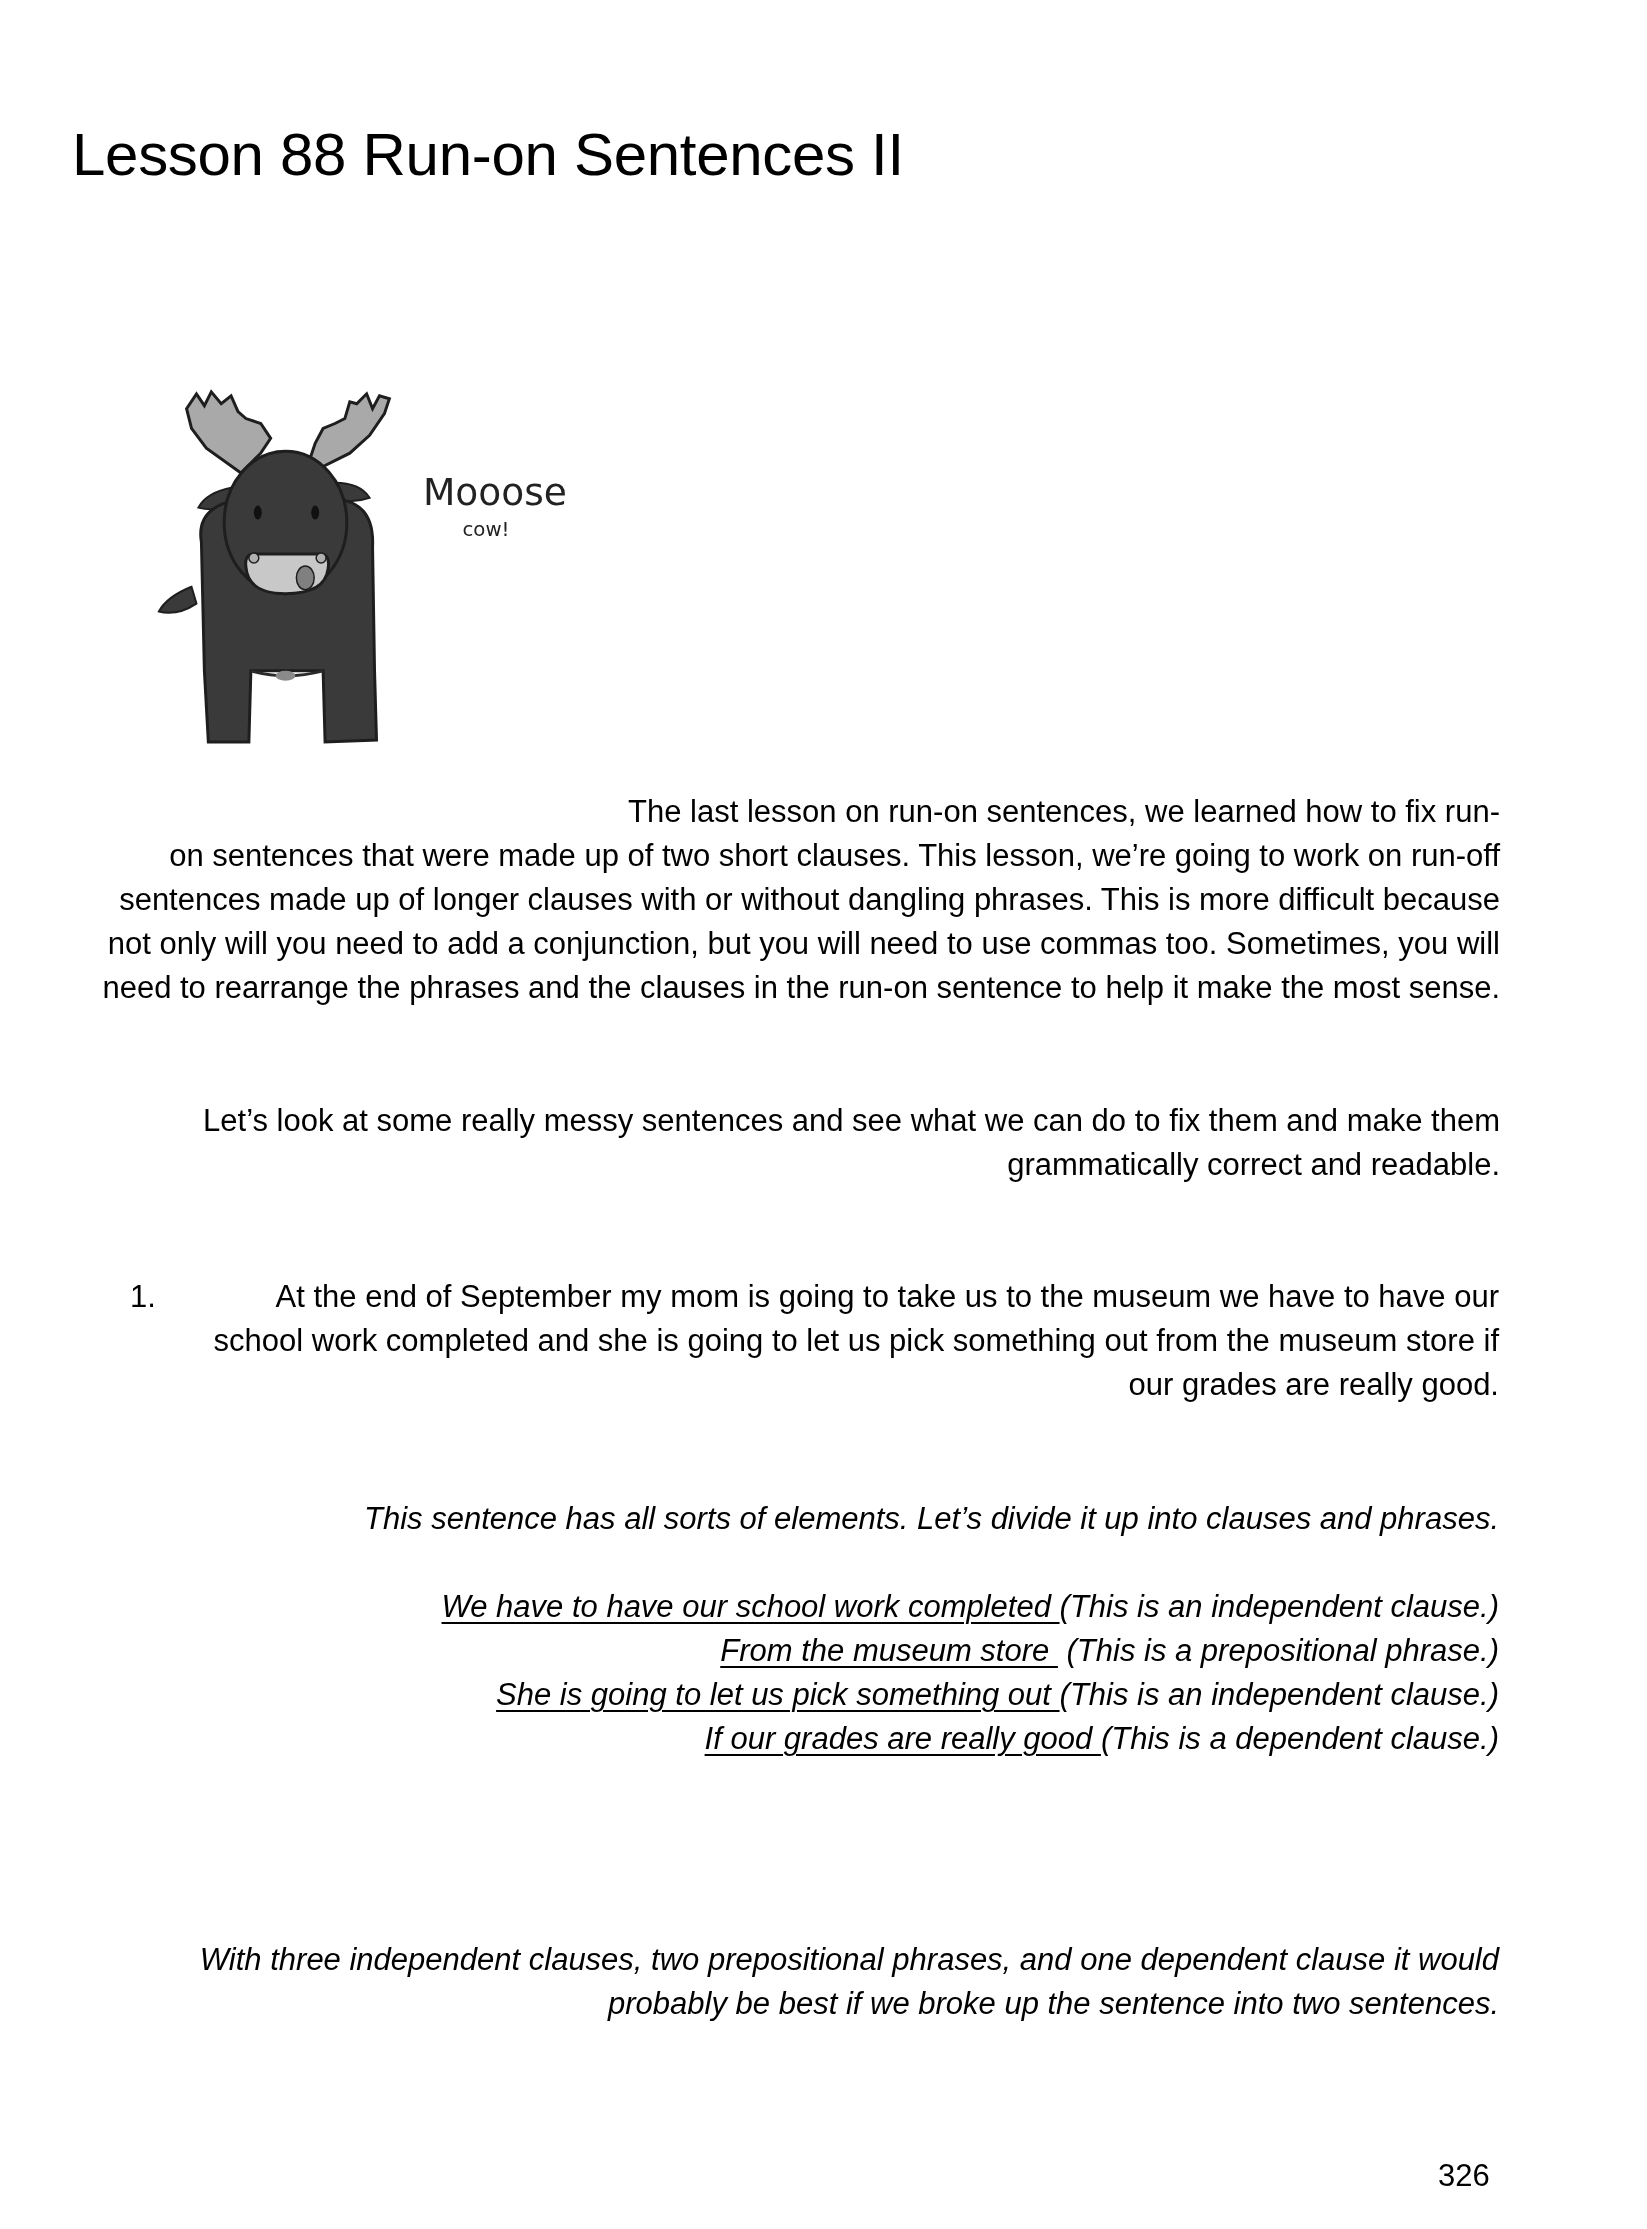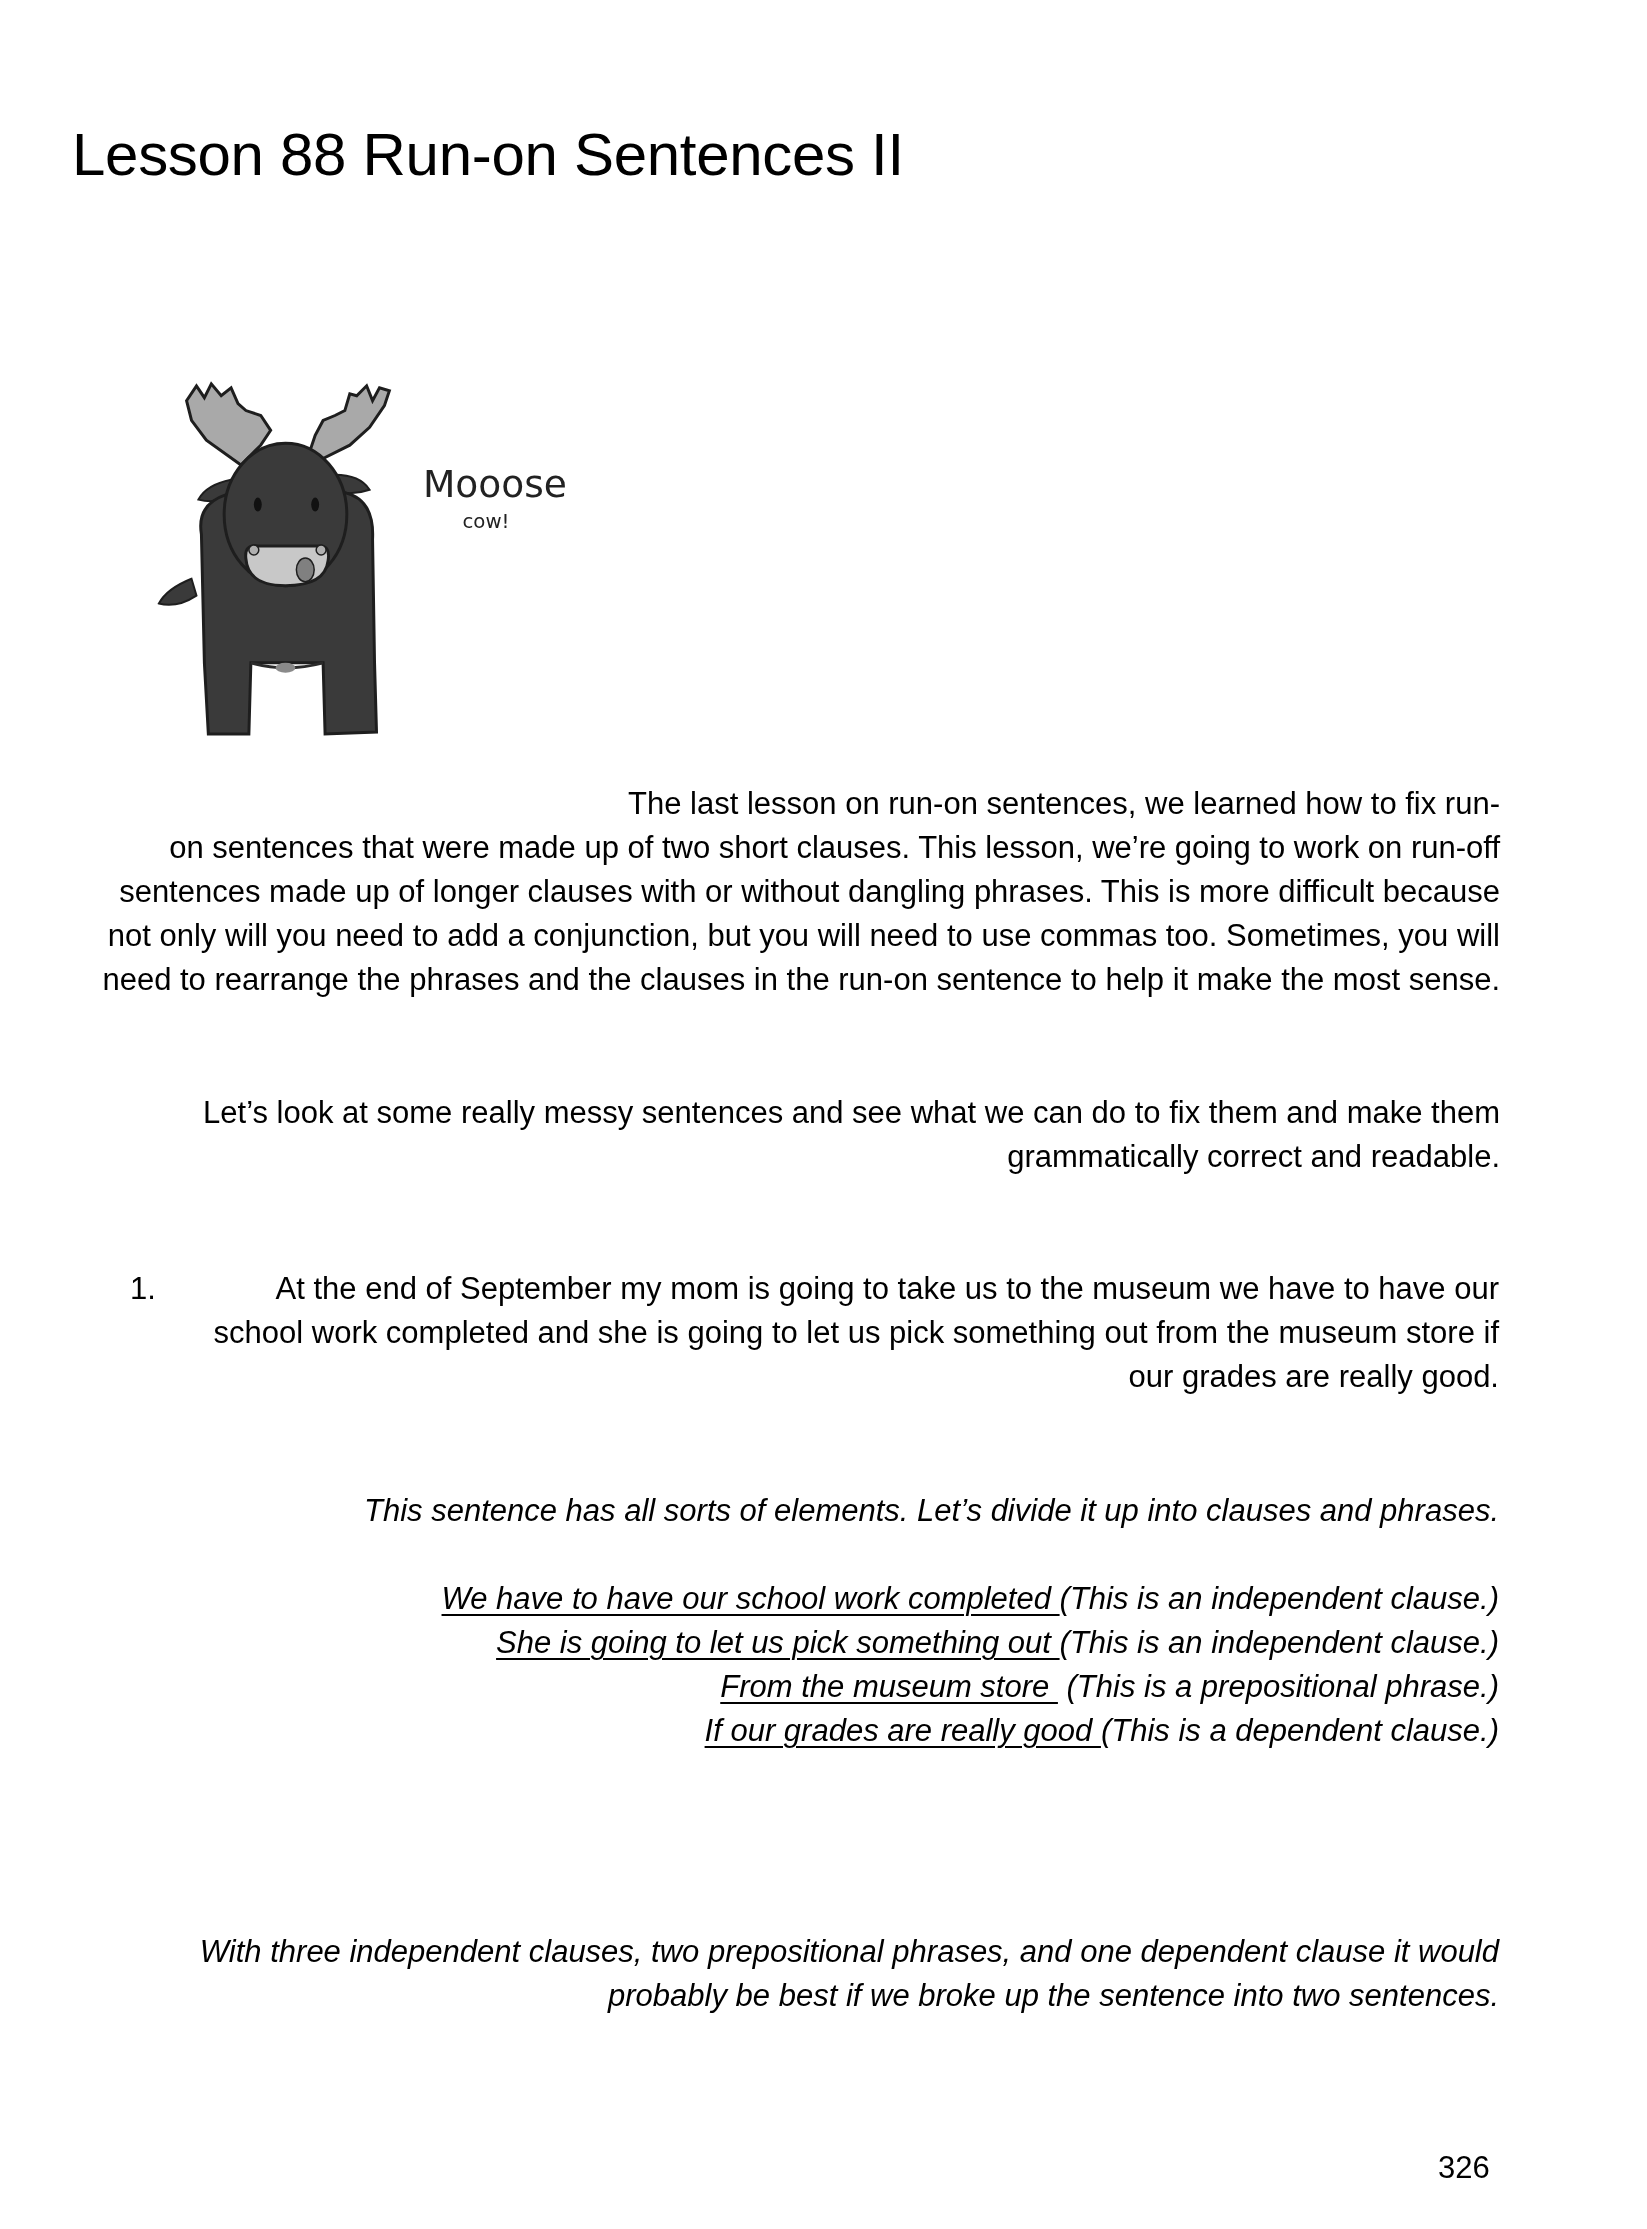--- a/index.html
+++ b/index.html
@@ -1,18 +1,18 @@
 <!DOCTYPE html>
 <html><head>
 <meta charset="utf-8">
 <style>
   html, body { margin:0; padding:0; background:#ffffff; }
   body { width:1647px; height:2230px; position:relative; overflow:hidden;
          font-family:"Liberation Sans", sans-serif; color:#000; }
-  .abs { position:absolute; }
+  .abs { position:absolute;margin-top:8px; }
   .title { left:72px; top:117px; font-size:60px; line-height:75px; white-space:nowrap; letter-spacing:-0.3px; }
   .body-text { font-size:31px; line-height:44px;text-align:right; }
   .para1 { left:74px; top:782px; width:1426px; }
   .para1 .indent { display:inline-block; width:553px; }
   .para2 { left:74px; top:1091px; width:1426px; }
   .list-item { left:74px; top:1267px; width:1436px; }
   .list-num { position:absolute; left:56px; top:0; }
   .list-text { margin-left:108px; width:1317px; }
   .section { left:182px; width:1317px;font-style:italic; }
   .intro { top:1489px; }
@@ -73,21 +73,21 @@
 
 <div class="abs body-text list-item">
   <span class="list-num">1.</span>
   <div class="list-text">At the end of September my mom is going to take us to the museum we have to have our school work completed and she is going to let us pick something out from the museum store if our grades are really good.</div>
 </div>
 
 <div class="abs body-text section intro">This sentence has all sorts of elements. Let’s divide it up into clauses and phrases.</div>
 
 <div class="abs body-text section clauses">
   <div class="line"><span class="u">We have to have our school work completed </span><span>(This is an independent clause.)</span></div>
+  <div class="line"><span class="u">From the museum store </span><span style="white-space:pre"> (This is a prepositional phrase.)</span></div>
   <div class="line"><span class="u">She is going to let us pick something out </span><span>(This is an independent clause.)</span></div>
-  <div class="line"><span class="u">From the museum store </span><span style="white-space:pre"> (This is a prepositional phrase.)</span></div>
   <div class="line"><span class="u">If our grades are really good </span><span>(This is a dependent clause.)</span></div>
 </div>
 
 <div class="abs body-text section conclusion">With three independent clauses, two prepositional phrases, and one dependent clause it would probably be best if we broke up the sentence into two sentences.</div>
 
 <div class="abs page-num">326</div>
 
 
 </body></html>

